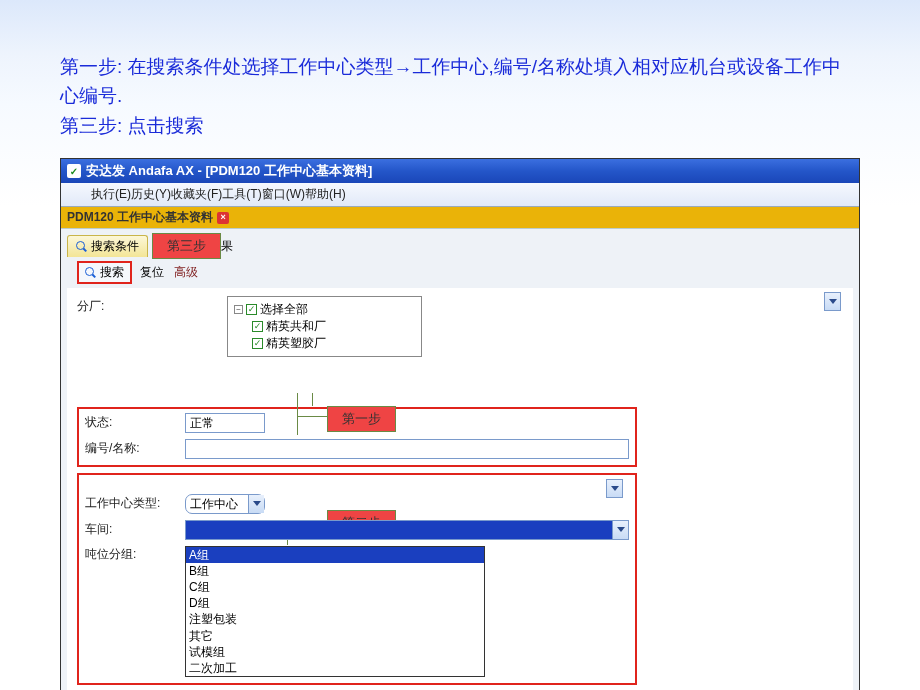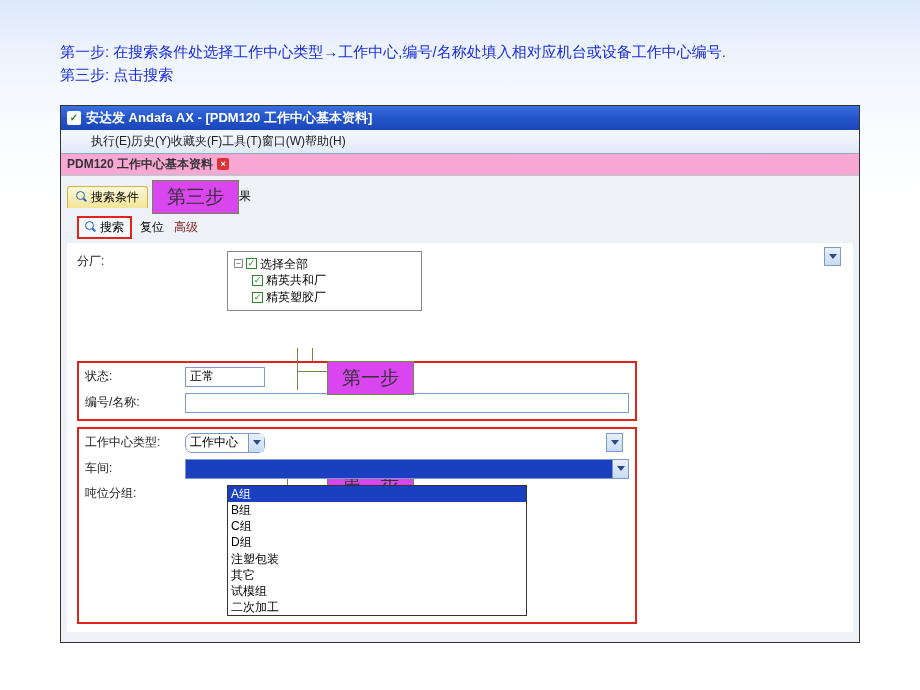--- a/index.html
+++ b/index.html
@@ -4,41 +4,41 @@
 <style>
   * { box-sizing: border-box; margin: 0; padding: 0; }
   html, body { width: 920px; height: 690px; font-family: "SimSun", "宋体", sans-serif; font-size: 12px; }
   body { background: #fff; }
   .slide {
     width: 920px; height: 690px;
     background: linear-gradient(to bottom, #dce8fb 0%, #eef4fd 8%, #f6faff 15%, #ffffff 30%);
     padding: 40px 60px 0 60px;
     position: relative;
   }
-  .instructions { color: #1a2bd9; font-size: 15px; line-height: 1.55; margin-bottom: 18px; }
+  .instructions { color: #1a2bd9; font-size: 19px; line-height: 1.55; margin-bottom: 18px; margin-top: 12px; }
   .instructions .arrow { font-family: Arial, sans-serif; }
   .app-frame { border: 1px solid #333; background: #fff; width: 800px; }
   .titlebar {
     background: linear-gradient(to bottom, #3b6fe0 0%, #2456c9 50%, #1a46b8 100%);
     color: #fff; padding: 3px 6px; font-size: 13px; font-weight: bold;
     display: flex; align-items: center; gap: 5px;
   }
   .titlebar .ico {
     width: 14px; height: 14px; background: #fff; border-radius: 2px;
     display: inline-flex; align-items: center; justify-content: center;
     color: #1a8a1a; font-size: 10px; font-weight: bold;
   }
   .menubar {
     background: linear-gradient(to bottom, #f5f8fe 0%, #e1e9f8 100%);
     padding: 3px 10px 3px 30px; border-bottom: 1px solid #9ab;
     display: flex; color: #222;
   }
   .menubar span { cursor: default; }
   .doc-tab {
-    background: #f9a8d4; padding: 2px 6px; border-bottom: 1px solid #bcc;
+    background: #eab308; padding: 2px 6px; border-bottom: 1px solid #bcc;
     display: flex; align-items: center; gap: 4px; font-weight: bold; color: #333;
   }
   .doc-tab .close { width: 12px; height: 12px; background: #d33; border-radius: 2px; display: inline-flex; align-items:center; justify-content:center; color:#fff; font-size:9px; line-height:1; }
   .search-body { background: #eef2f7; padding: 0 0 10px 0; position: relative; }
   .tabs-row { padding: 4px 6px 0 6px; display: flex; align-items: center; gap: 2px; }
   .mag {
     width: 12px; height: 12px; display: inline-block; position: relative;
   }
   .mag::before { content:""; position:absolute; width:7px; height:7px; border:1.5px solid #1a5fd6; border-radius:50%; left:0; top:0; }
   .mag::after { content:""; position:absolute; width:4px; height:1.5px; background:#1a5fd6; transform:rotate(45deg); left:7px; top:8px; }
@@ -58,43 +58,43 @@
   .row { display:flex; align-items:flex-start; margin-bottom:13px; }
   .lbl { width:90px; color:#222; padding-top:2px; }
   .tree {
     border:1px solid #888; width:195px; padding:4px 6px; line-height:1.4; background:#fff;
   }
   .tree .node { display:flex; align-items:center; gap:3px; }
   .tree .indent1 { margin-left:18px; }
   .tree .exp { width:9px; height:9px; border:1px solid #888; display:inline-flex; align-items:center; justify-content:center; font-size:8px; line-height:1; color:#444; background:#fff; }
   .chk { width:11px; height:11px; border:1px solid #2a8a2a; display:inline-flex; align-items:center; justify-content:center; color:#2a8a2a; font-size:9px; line-height:1; background:#fff; }
   .red-group-top { border:2px solid #e0241c; padding:4px 6px 6px 6px; margin-top:50px; width:560px; }
-  .red-group-bot { border:2px solid #e0241c; padding:4px 6px 6px 6px; margin-top:6px; width:560px; position:relative; }
+  .red-group-bot { border:2px solid #e0241c; padding:19px 6px 6px 6px; margin-top:6px; width:560px; position:relative; }
   .frow { display:flex; align-items:center; margin-bottom:6px; }
   .frow:last-child { margin-bottom:0; }
   .flbl { width:100px; color:#222; }
   .combo {
-    border:1px solid #7a9acb; height:20px; display:flex; align-items:center; background:#fff; position:relative;
+    border:1px solid #7a9acb; height:20px; display:flex; align-items:flex-end; background:#fff; position:relative;
   }
   .combo .val { padding:0 4px; flex:1; }
   .combo-short { width:80px; }
   .combo-long { flex:1; }
   .caret {
     width:16px; height:18px; border-left:1px solid #7a9acb;
     background:linear-gradient(to bottom,#e8f0fc,#c8dbf5);
     display:flex; align-items:center; justify-content:center;
   }
   .caret::after { content:""; border-left:4px solid transparent; border-right:4px solid transparent; border-top:5px solid #2a4a8a; }
   .txt { border:1px solid #7a9acb; height:20px; flex:1; background:#fff; padding:0 4px; }
   .listbox { border:1px solid #333; width:300px; background:#fff; }
   .listbox .sel { background:#1a3fbf; color:#fff; padding:0 3px; }
   .listbox div { padding:0 3px; line-height:1.35; }
   .callout {
-    position:absolute; background:#d946ef; border:1px solid #6a8a45; padding:3px 14px;
-    color:#333; font-size:19px;
+    position:absolute; background:#ef4444; border:1px solid #6a8a45; padding:3px 14px;
+    color:#333; font-size:13px;
   }
   .call-step3 { }
   .call-step1 { }
   .call-step2 { }
   .leader { position:absolute; background:#6a8a45; }
   .leader-h { height:1px; }
   .leader-v { width:1px; }
   .far-caret { position:absolute; right:12px; }
   .far-caret .caret { border:1px solid #7a9acb; width:17px; height:19px; }
 </style>
@@ -219,21 +219,21 @@
                 <span class="caret"></span>
               </div>
           </div>
           <div class="frow">
             <div class="flbl">车间:</div>
             <div class="combo combo-long" style="background:#1a3fbf;">
               <span class="val" style="color:#fff;">&nbsp;</span>
               <span class="caret"></span>
             </div>
           </div>
-          <div class="frow" style="align-items:flex-start;gap:42px;">
+          <div class="frow" style="align-items:flex-start;">
             <div class="flbl">吨位分组:</div>
             <div class="listbox">
               <div class="sel">A组</div>
               <div>B组</div>
               <div>C组</div>
               <div>D组</div>
               <div>注塑包装</div>
               <div>其它</div>
               <div>试模组</div>
               <div>二次加工</div>

